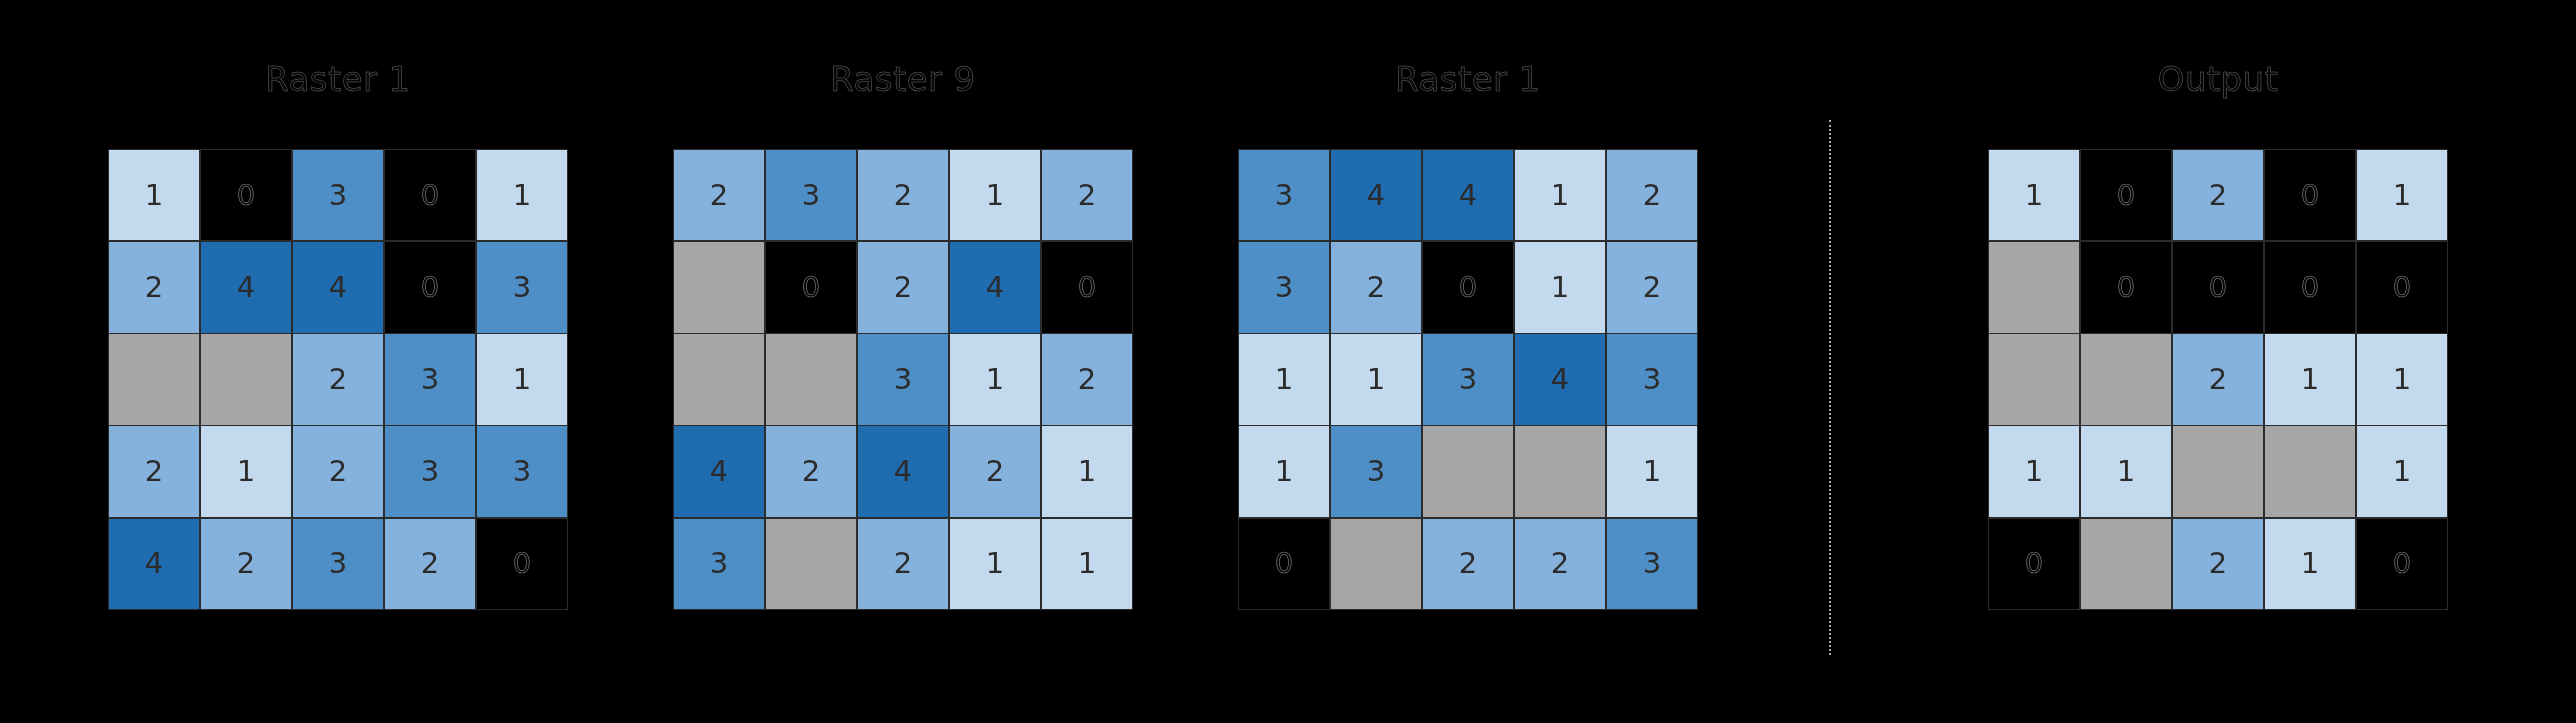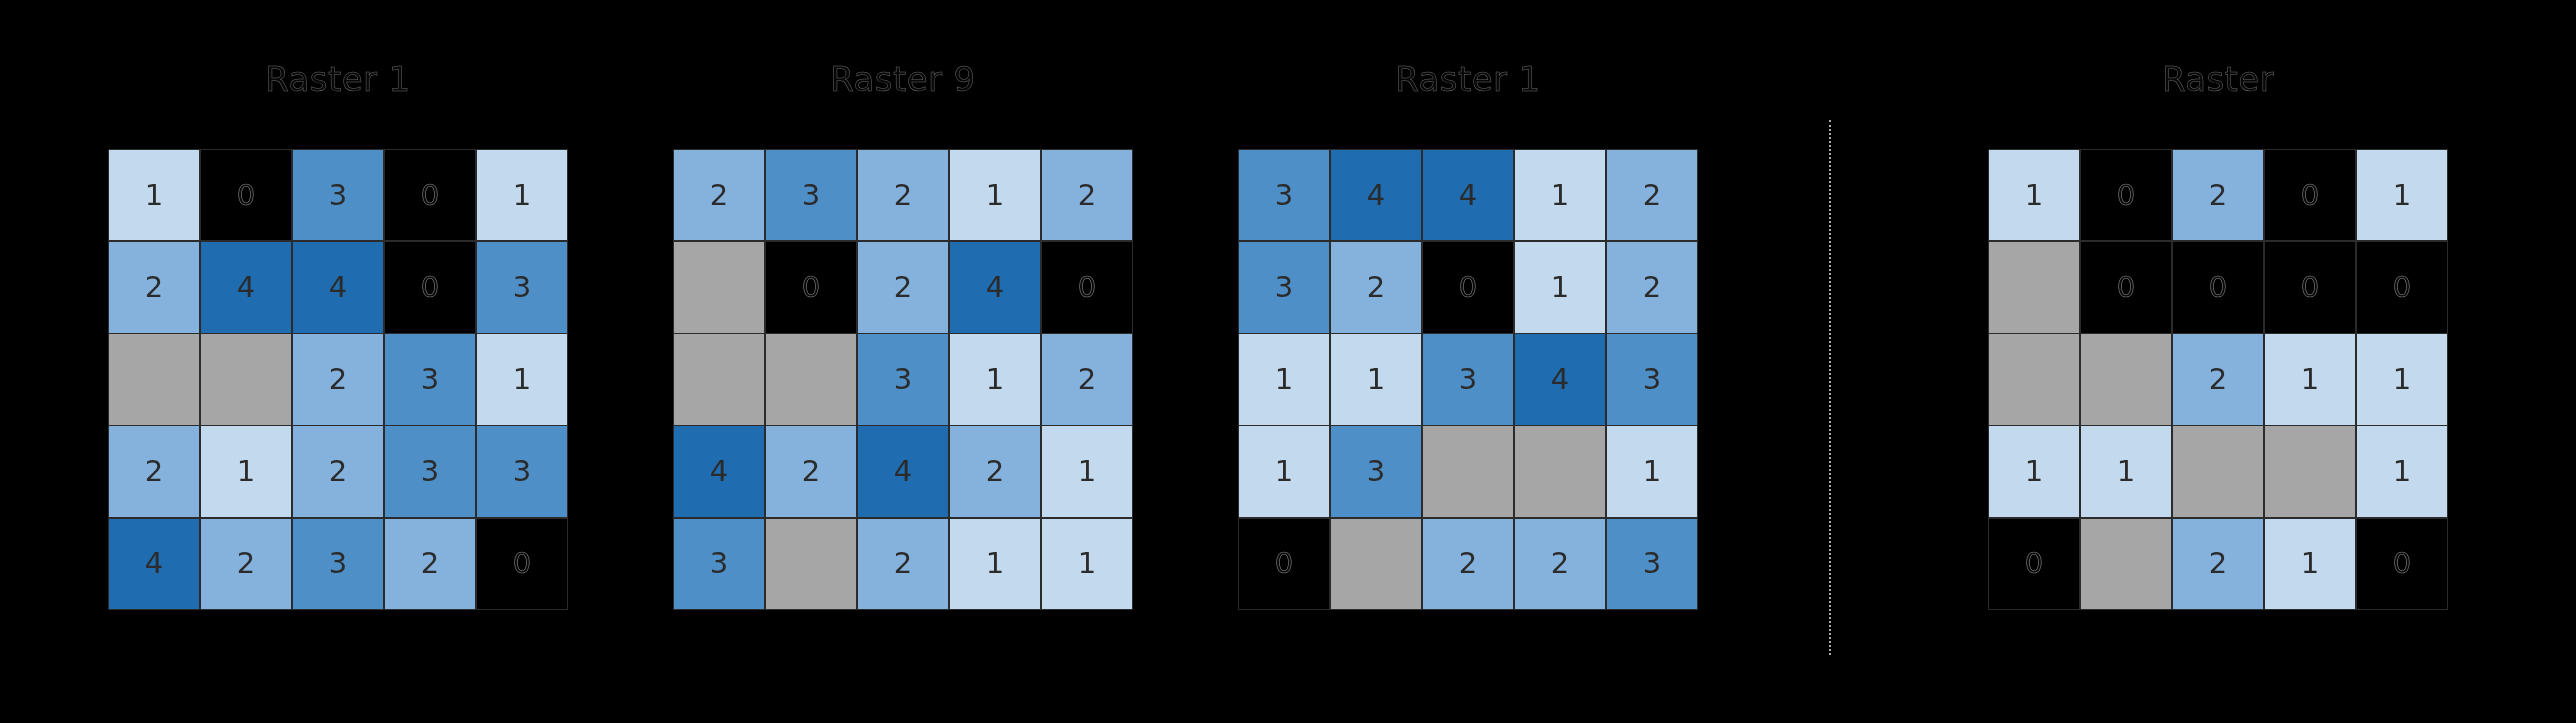--- a/index.html
+++ b/index.html
@@ -175,21 +175,21 @@
           <div class="cell v-nodata" style="background: rgb(166, 166, 166);"></div>
           <div class="cell v-1" style="background: rgb(195, 217, 238);">1</div>
           <div class="cell v-0" style="background: rgb(0, 0, 0);">0</div>
           <div class="cell v-nodata" style="background: rgb(166, 166, 166);"></div>
           <div class="cell v-2" style="background: rgb(132, 178, 220);">2</div>
           <div class="cell v-2" style="background: rgb(132, 178, 220);">2</div>
           <div class="cell v-3" style="background: rgb(79, 143, 200);">3</div>
         </div>
       </div>
       <div class="panel" style="left: 1988px;">
-        <div class="panel-title">Raster</div>
+        <div class="panel-title">Output</div>
         <div class="grid">
           <div class="cell v-1" style="background: rgb(195, 217, 238);">1</div>
           <div class="cell v-0" style="background: rgb(0, 0, 0);">0</div>
           <div class="cell v-2" style="background: rgb(132, 178, 220);">2</div>
           <div class="cell v-0" style="background: rgb(0, 0, 0);">0</div>
           <div class="cell v-1" style="background: rgb(195, 217, 238);">1</div>
           <div class="cell v-nodata" style="background: rgb(166, 166, 166);"></div>
           <div class="cell v-0" style="background: rgb(0, 0, 0);">0</div>
           <div class="cell v-0" style="background: rgb(0, 0, 0);">0</div>
           <div class="cell v-0" style="background: rgb(0, 0, 0);">0</div>

